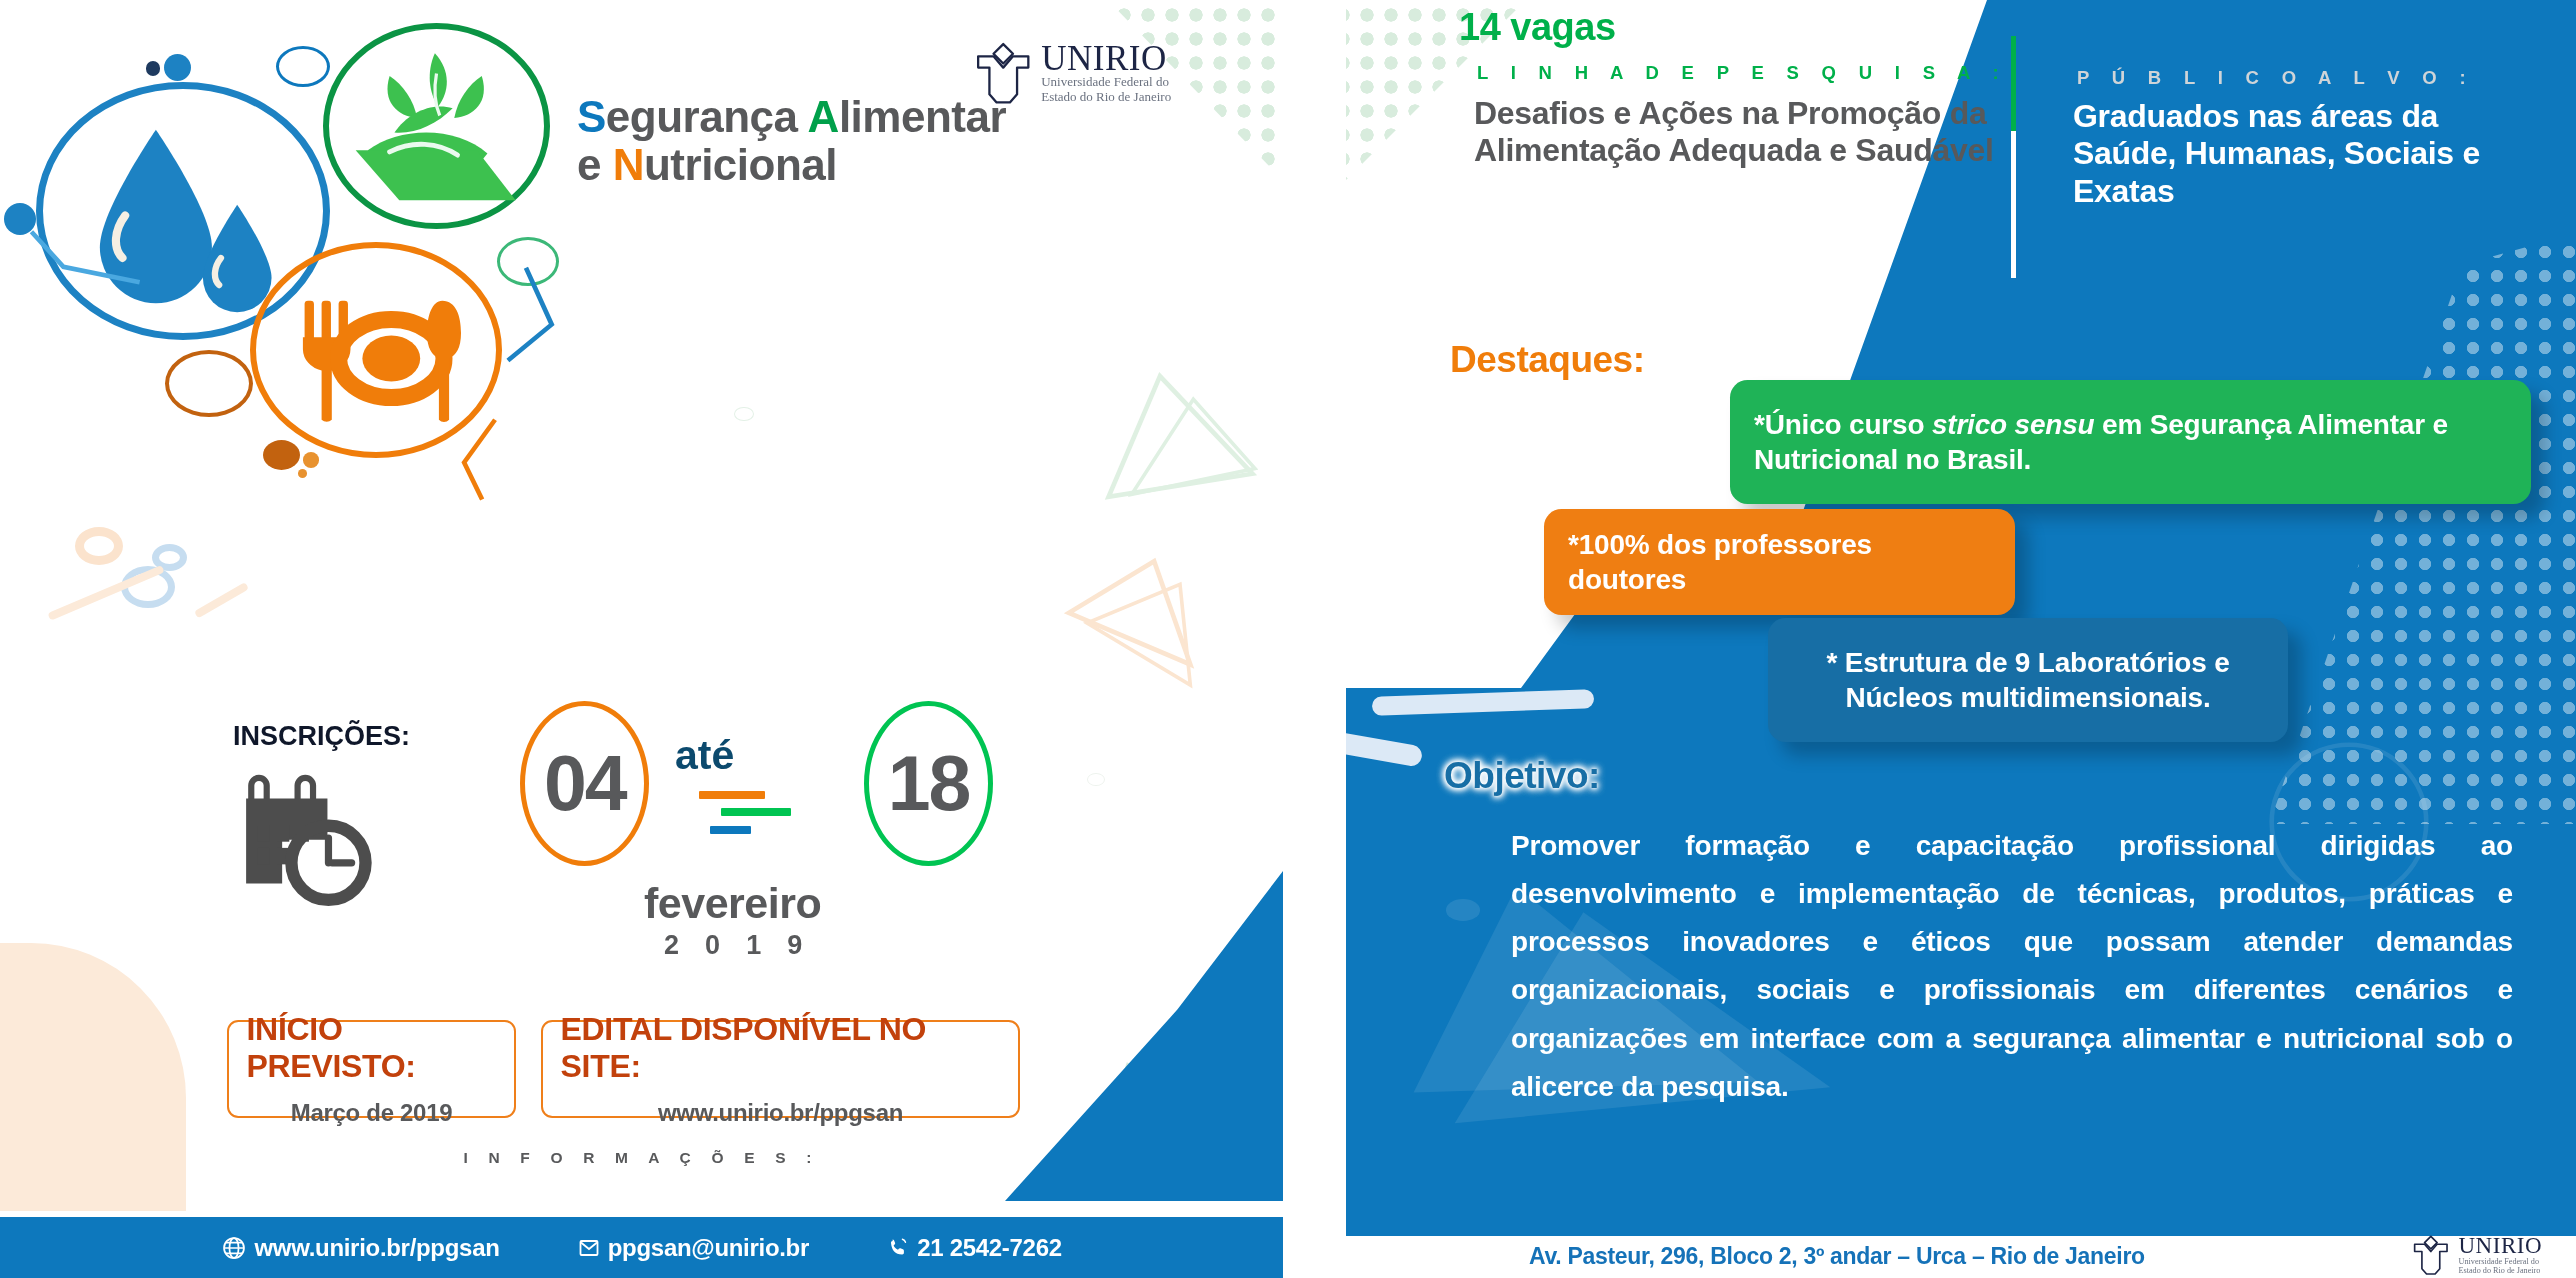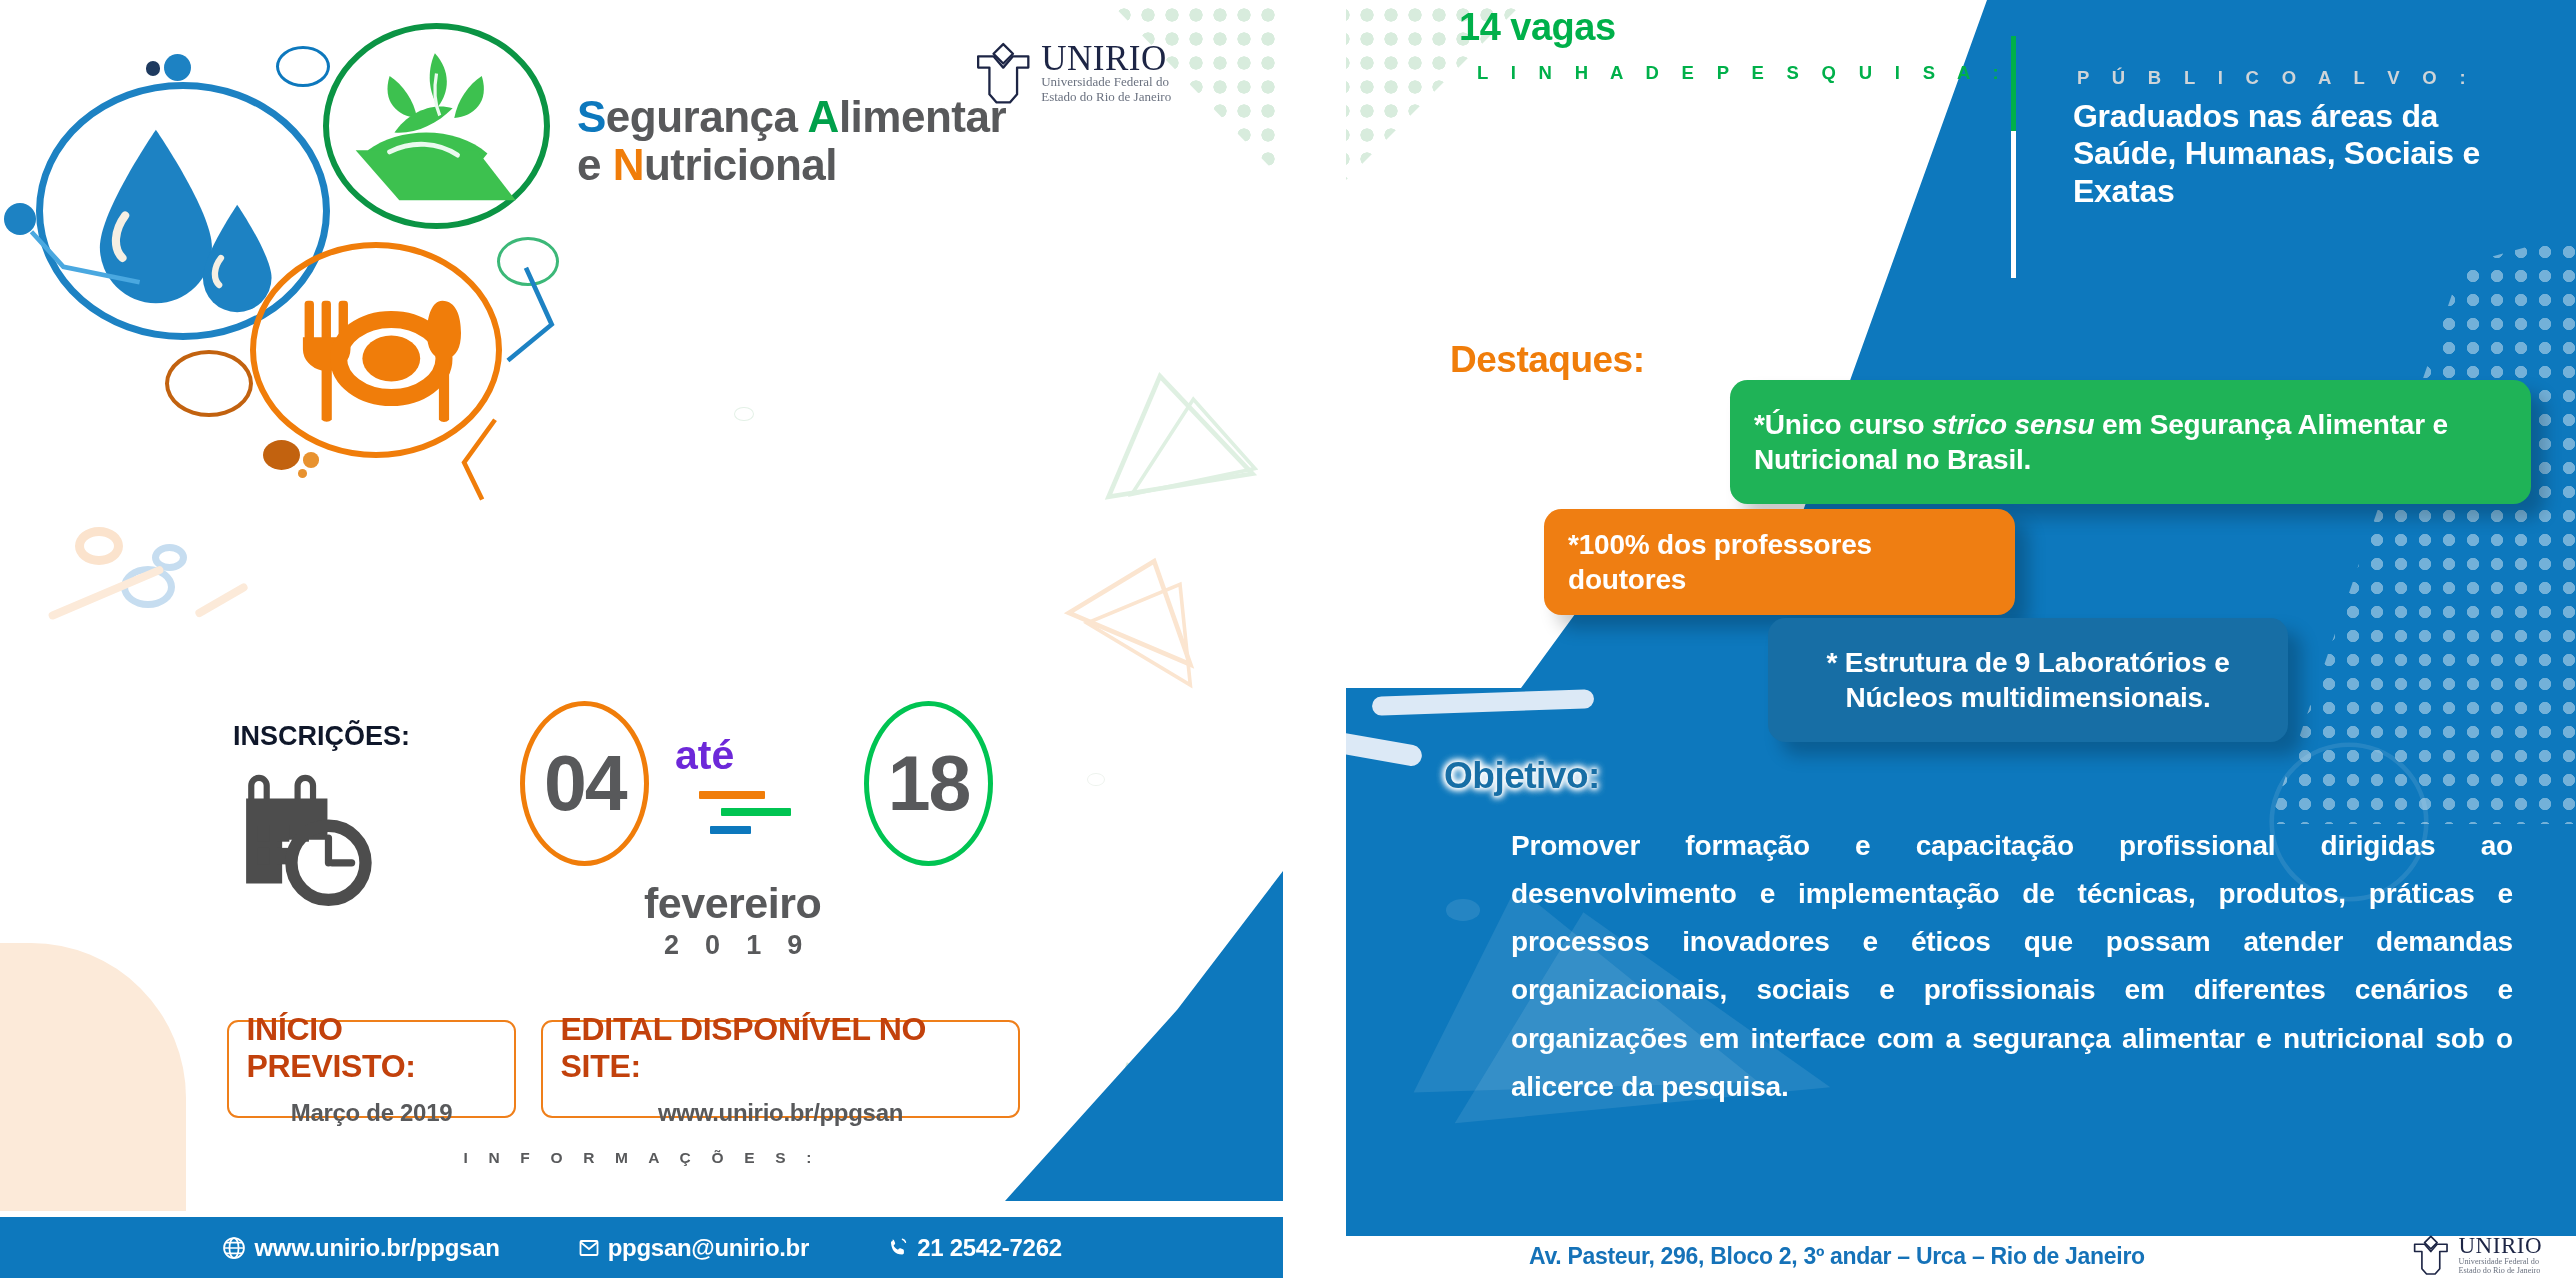--- a/index.html
+++ b/index.html
@@ -64,21 +64,21 @@
   
   #inscr-label { position:absolute; left:233px; top:721px; font-size:27px;
       font-weight:700; color:#0f172a; font-stretch:condensed; letter-spacing:0px;}
   #cal-icon { position:absolute; left:242px; top:757px; }
   #date-block { position:absolute; left:515px; top:701px; width:505px; height:232px; }
   .date-oval { position:absolute; border-radius:50%; display:flex;
       align-items:center; justify-content:center; font-size:77px; font-weight:700;
       color:#58595b; letter-spacing:-2.1px; }
   #oval-04 { left:5.2px; top:0;   width:129px; height:165px; border:5.7px solid #f07d0a; }
   #oval-18 { left:349px; top:0;  width:129px; height:165px; border:5.7px solid #00c452; }
-  #ate { position:absolute; left:160px; top:31px; font-size:41px; color:#6d28d9;
+  #ate { position:absolute; left:160px; top:31px; font-size:41px; color:#0c4a6e;
       font-weight:600; }
   .dash { position:absolute; height:7.7px; border-radius:1px; }
   #month { position:absolute; left:129px; top:178px; font-size:43px; color:#58595b;
       font-weight:600; letter-spacing:-0.5px; }
   #year  { position:absolute; left:149px; top:229px; font-size:27px; color:#58595b;
       font-weight:600; letter-spacing:9.3px; }
 
   .rbox { position:absolute; border:2.1px solid #ef7f1a; border-radius:11.3px;
       display:flex; flex-direction:column; align-items:center; justify-content:center;
       gap:14.4px; padding:13.4px 17.5px; }
@@ -340,20 +340,21 @@
   <div class="dots-green" id="r-dots"></div>
 
   <div class="halftone" style="right:-10.3px; top:216px; width:371px; height:608px;
               clip-path: polygon(100% 0, 100% 100%, 0 100%, 52% 8%);"></div>
 
   <div class="wave-light" style="left:26px; top:693px; width:222px; height:18.5px; transform:rotate(-2deg);"></div>
   <div class="wave-light" style="left:-93px; top:732px; width:170px; height:20.6px; transform:rotate(10deg);"></div>
 
   <div id="vagas">14 vagas</div>
   <div id="linha-label">L I N H A   D E   P E S Q U I S A :</div>
+  <div id="linha-text">Desafios e Ações na Promoção da Alimentação Adequada e Saudável</div>
 
   <div id="divider-top"></div>
   <div id="divider-bot"></div>
 
   <div id="alvo-label">P Ú B L I C O   A L V O :</div>
   <div id="alvo-text">Graduados nas áreas da Saúde, Humanas, Sociais e Exatas</div>
 
   <div id="destaques">Destaques:</div>
 
   <div class="callout" id="c-green">

